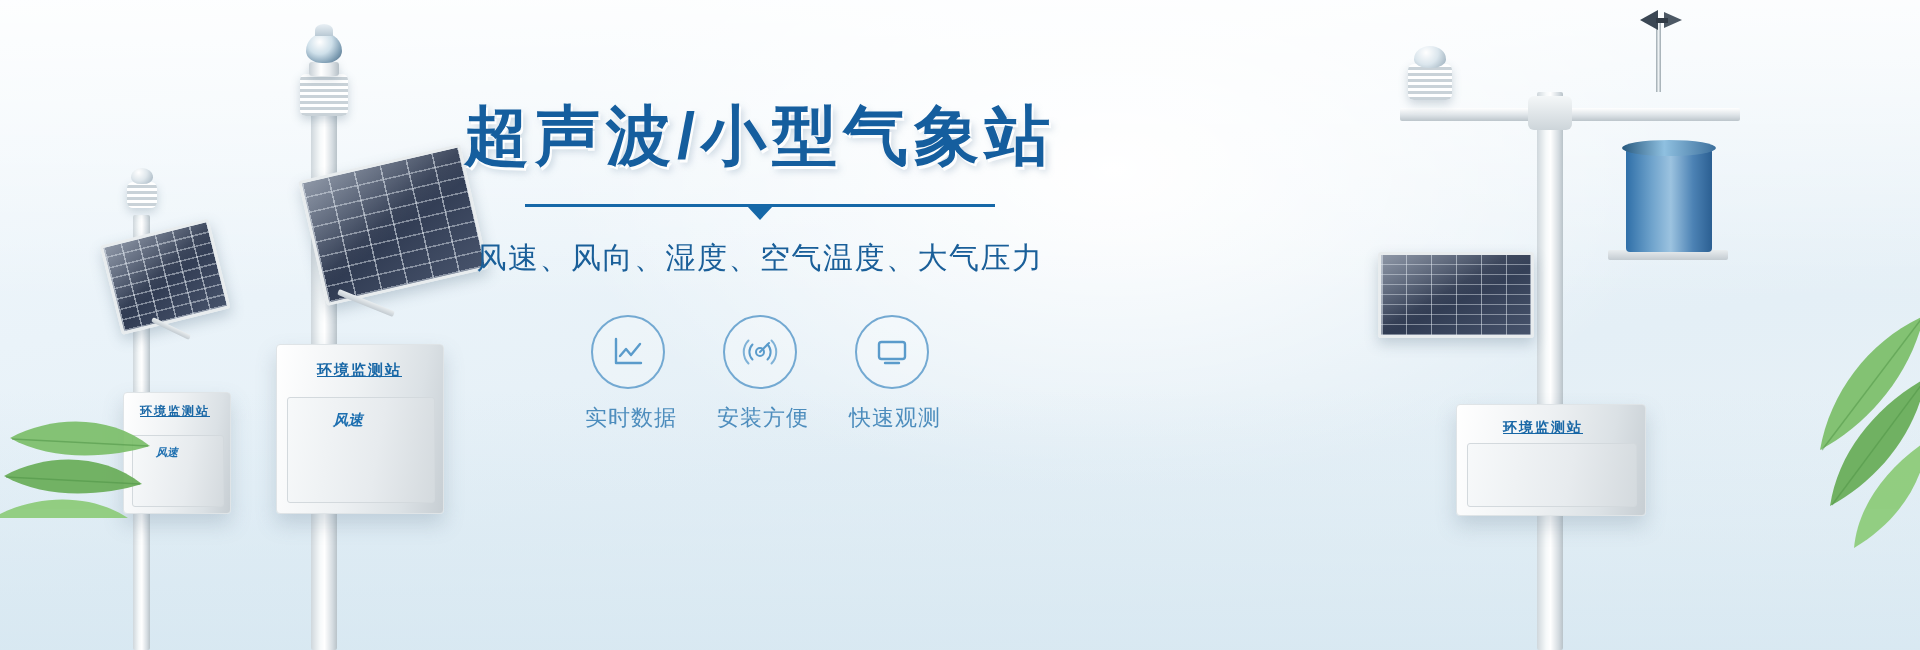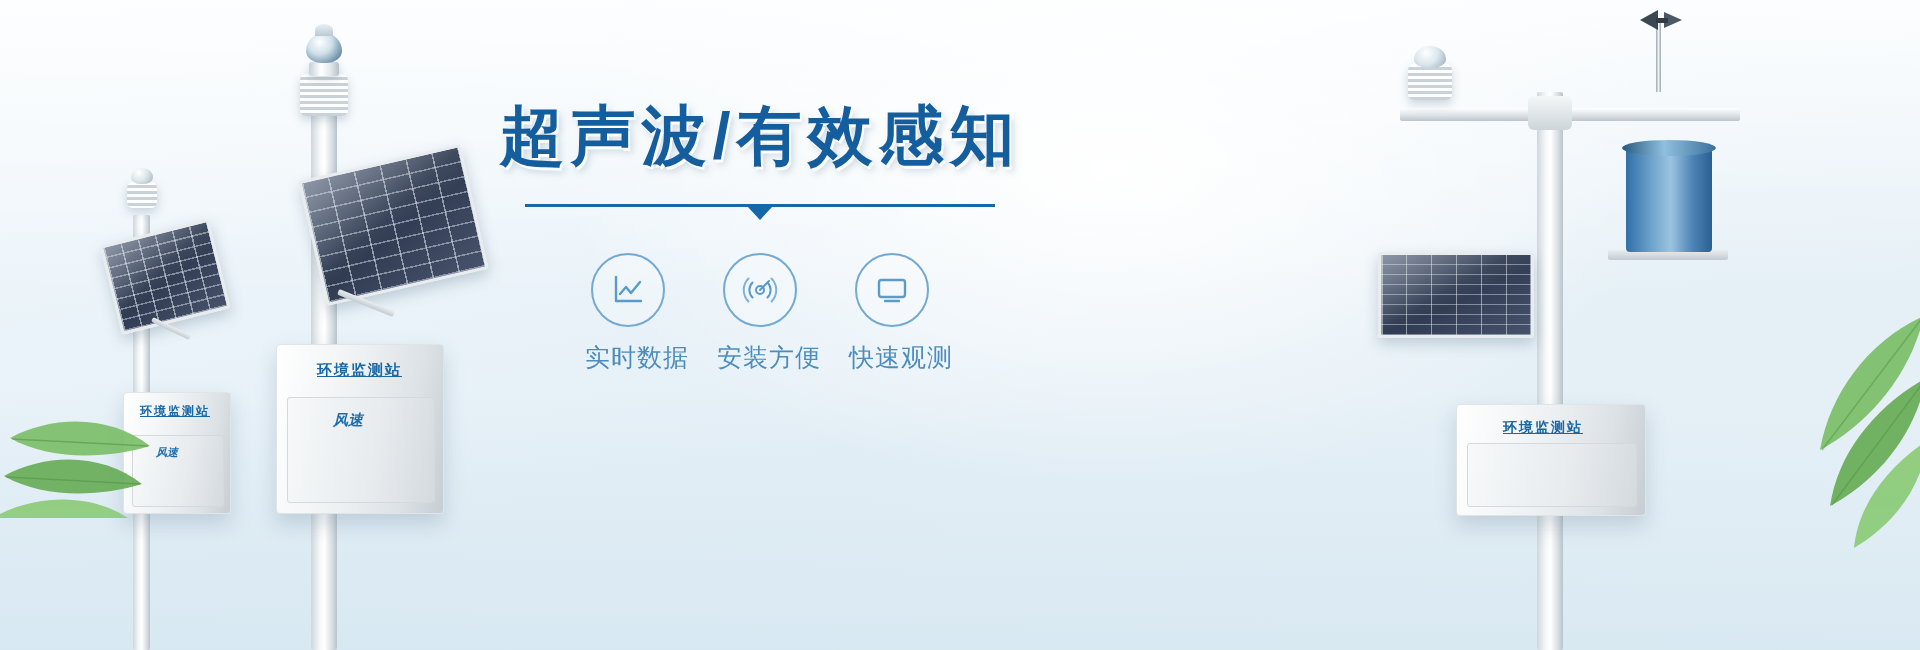--- a/index.html
+++ b/index.html
@@ -87,21 +87,21 @@
     width: 74px; height: 74px;
     margin: 0 auto;
     border: 2px solid #73a9d2;
     border-radius: 50%;
     display: flex; align-items: center; justify-content: center;
     background: rgba(255,255,255,.22);
   }
   .feature-circle svg { display:block; }
   .feature-label {
     margin-top: 14px;
-    font-size: 25px;
+    font-size: 22px;
     color: #4d8dbd;
     letter-spacing: 1px;
     white-space: nowrap;
   }
 
   
   .pole { position:absolute; background: linear-gradient(90deg,#cfd7dc,#f6f9fa 35%,#ffffff 52%,#d6dde2 82%,#b9c3c9); border-radius:2px; }
   .panel-frame {
     position:absolute;
     background: linear-gradient(150deg,#5d6a80,#2e3950 45%,#47536b);
@@ -260,27 +260,28 @@
       </g>
       <g stroke="#4e9345" stroke-width="1.5" opacity=".5" fill="none">
         <path d="M212 18 L112 150"></path>
           <path d="M215 80 L122 205"></path>
       </g>
     </svg>
   </div>
 
   <div class="content">
 
-    <div class="headline">超声波/有效感知</div>
+    <div class="headline">超声波/小型气象站</div>
 
     <div class="divider-wrap">
       <div class="divider-line"></div>
       <div class="divider-tri"></div>
     </div>
 
+    <div class="subline">风速、风向、湿度、空气温度、大气压力</div>
 
     <div class="features">
 
       <div class="feature">
         <div class="feature-circle">
           <svg width="40" height="40" viewBox="0 0 40 40">
             <path d="M8 7 L8 31 L33 31" fill="none" stroke="#5a9bcb" stroke-width="2.4" stroke-linecap="round" stroke-linejoin="round"></path>
             <path d="M12 24 L18 17 L23 23 L32 12" fill="none" stroke="#5a9bcb" stroke-width="2.4" stroke-linecap="round" stroke-linejoin="round"></path>
           </svg>
         </div>

